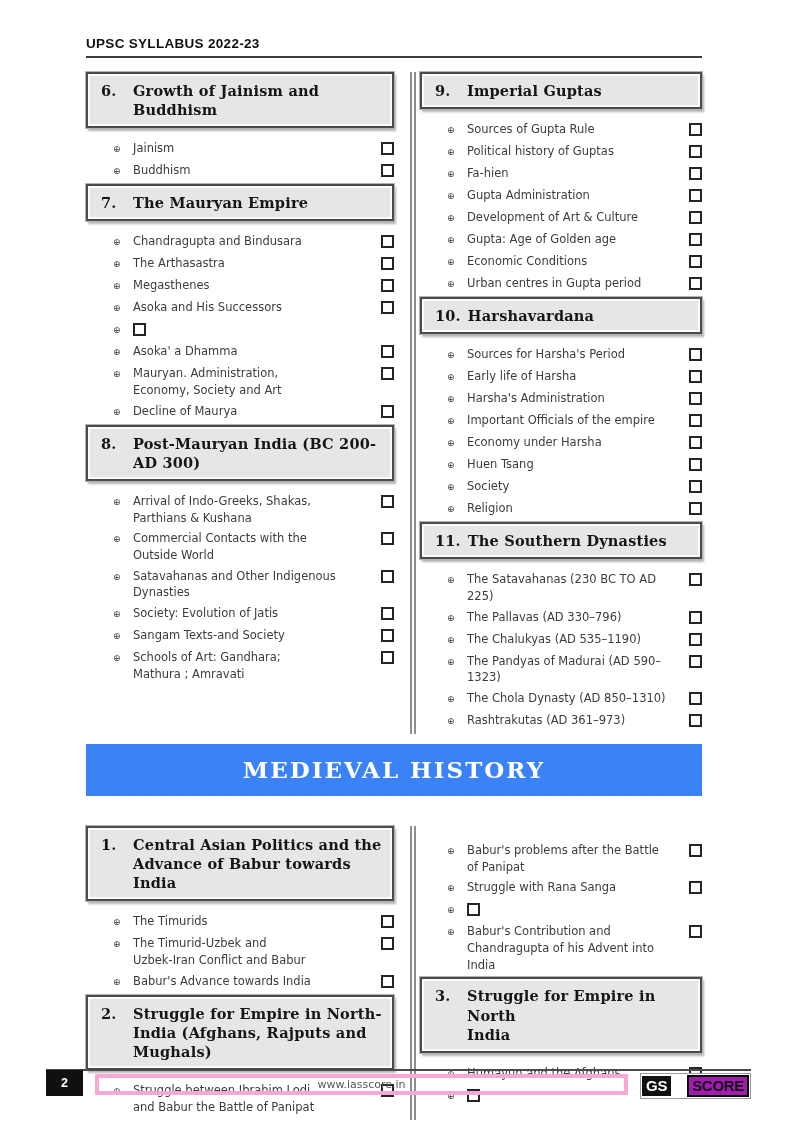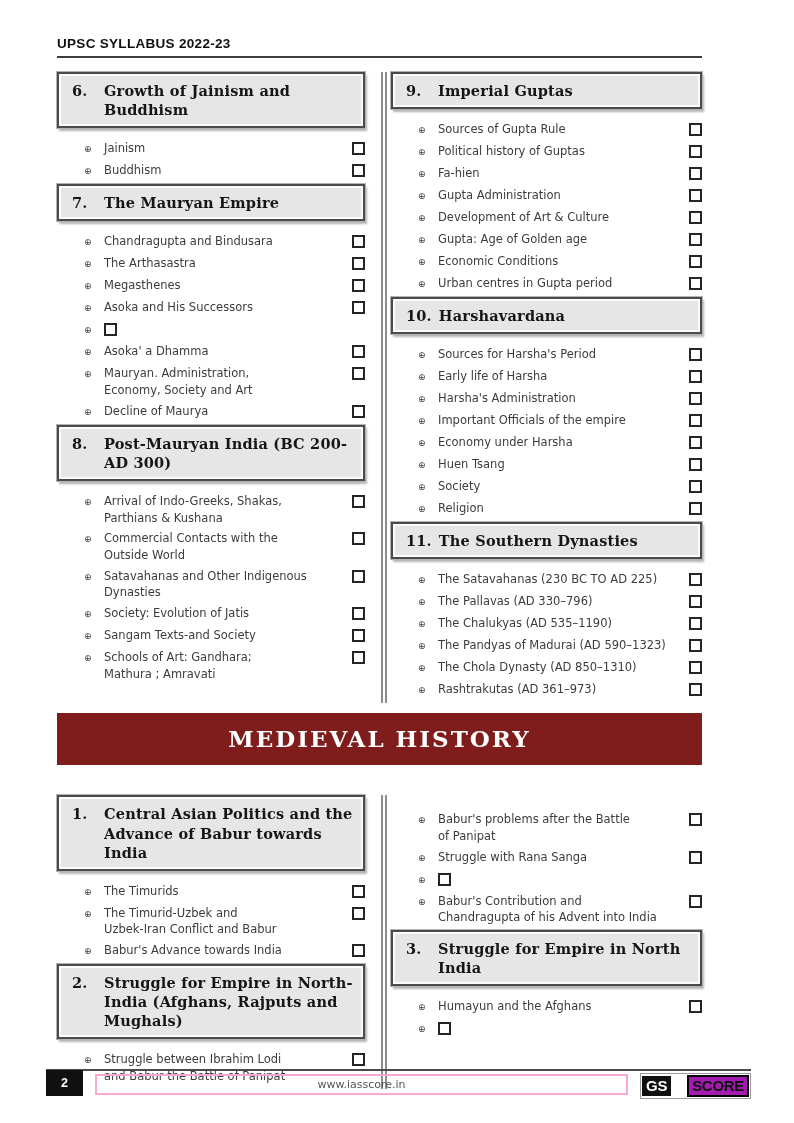--- a/index.html
+++ b/index.html
@@ -5,21 +5,21 @@
   * { margin:0; padding:0; box-sizing:border-box; }
   html,body { background:#888; }
   .page {
     position:relative;
     width:794px; height:1123px;
     margin:0 auto;
     background:#ffffff;
     overflow:hidden;
     font-family:"DejaVu Sans", sans-serif;
   }
-  .content { padding:36px 92px 0 57px; }
+  .content { padding:36px 92px 0 86px; }
 
   
   .page-header-text {
     font-family:"Liberation Sans", sans-serif;
     font-weight:bold;
     font-size:13.5px;
     letter-spacing:0.3px;
     color:#101010;
   }
   .header-rule { border-top:2px solid #3d3d3d; margin-top:5px; }
@@ -73,21 +73,21 @@
   .checkbox {
     flex:none; width:13px; height:13px;
     border:2px solid #252525;
     background:#ffffff;
     margin-top:2px;
   }
 
   
   .banner {
     margin-top:10px; margin-bottom:30px;
-    background:#7f1d1d;
+    background:#3b82f6;
     color:#ffffff;
     text-align:center;
     font-family:"DejaVu Serif", serif;
     font-weight:bold;
     font-size:23px;
     letter-spacing:2px;
     padding:12px 0 13px 0;
   }
 
   
@@ -97,21 +97,21 @@
   .page-num-box {
     flex:none; width:37px; height:26px;
     background:#101010; color:#ffffff;
     display:flex; align-items:center; justify-content:center;
     font-family:"Liberation Sans", sans-serif;
     font-size:12.5px; font-weight:bold;
     margin-top:-1px;
   }
   .url-box {
     flex:1; height:21px; margin:3px 12px 0 12px;
-    border:2px solid #f9a8d4;
+    border:4px solid #f9a8d4;
     display:flex; align-items:center; justify-content:center;
     font-size:11px; color:#555555;
   }
   .logo {
     flex:none; display:flex; align-items:center;
     border:1px solid #9a9a9a; background:#ffffff;
     padding:1px; margin-top:2px;
     font-family:"Liberation Sans", sans-serif;
     font-weight:bold; font-size:15px; letter-spacing:-0.3px;
   }

